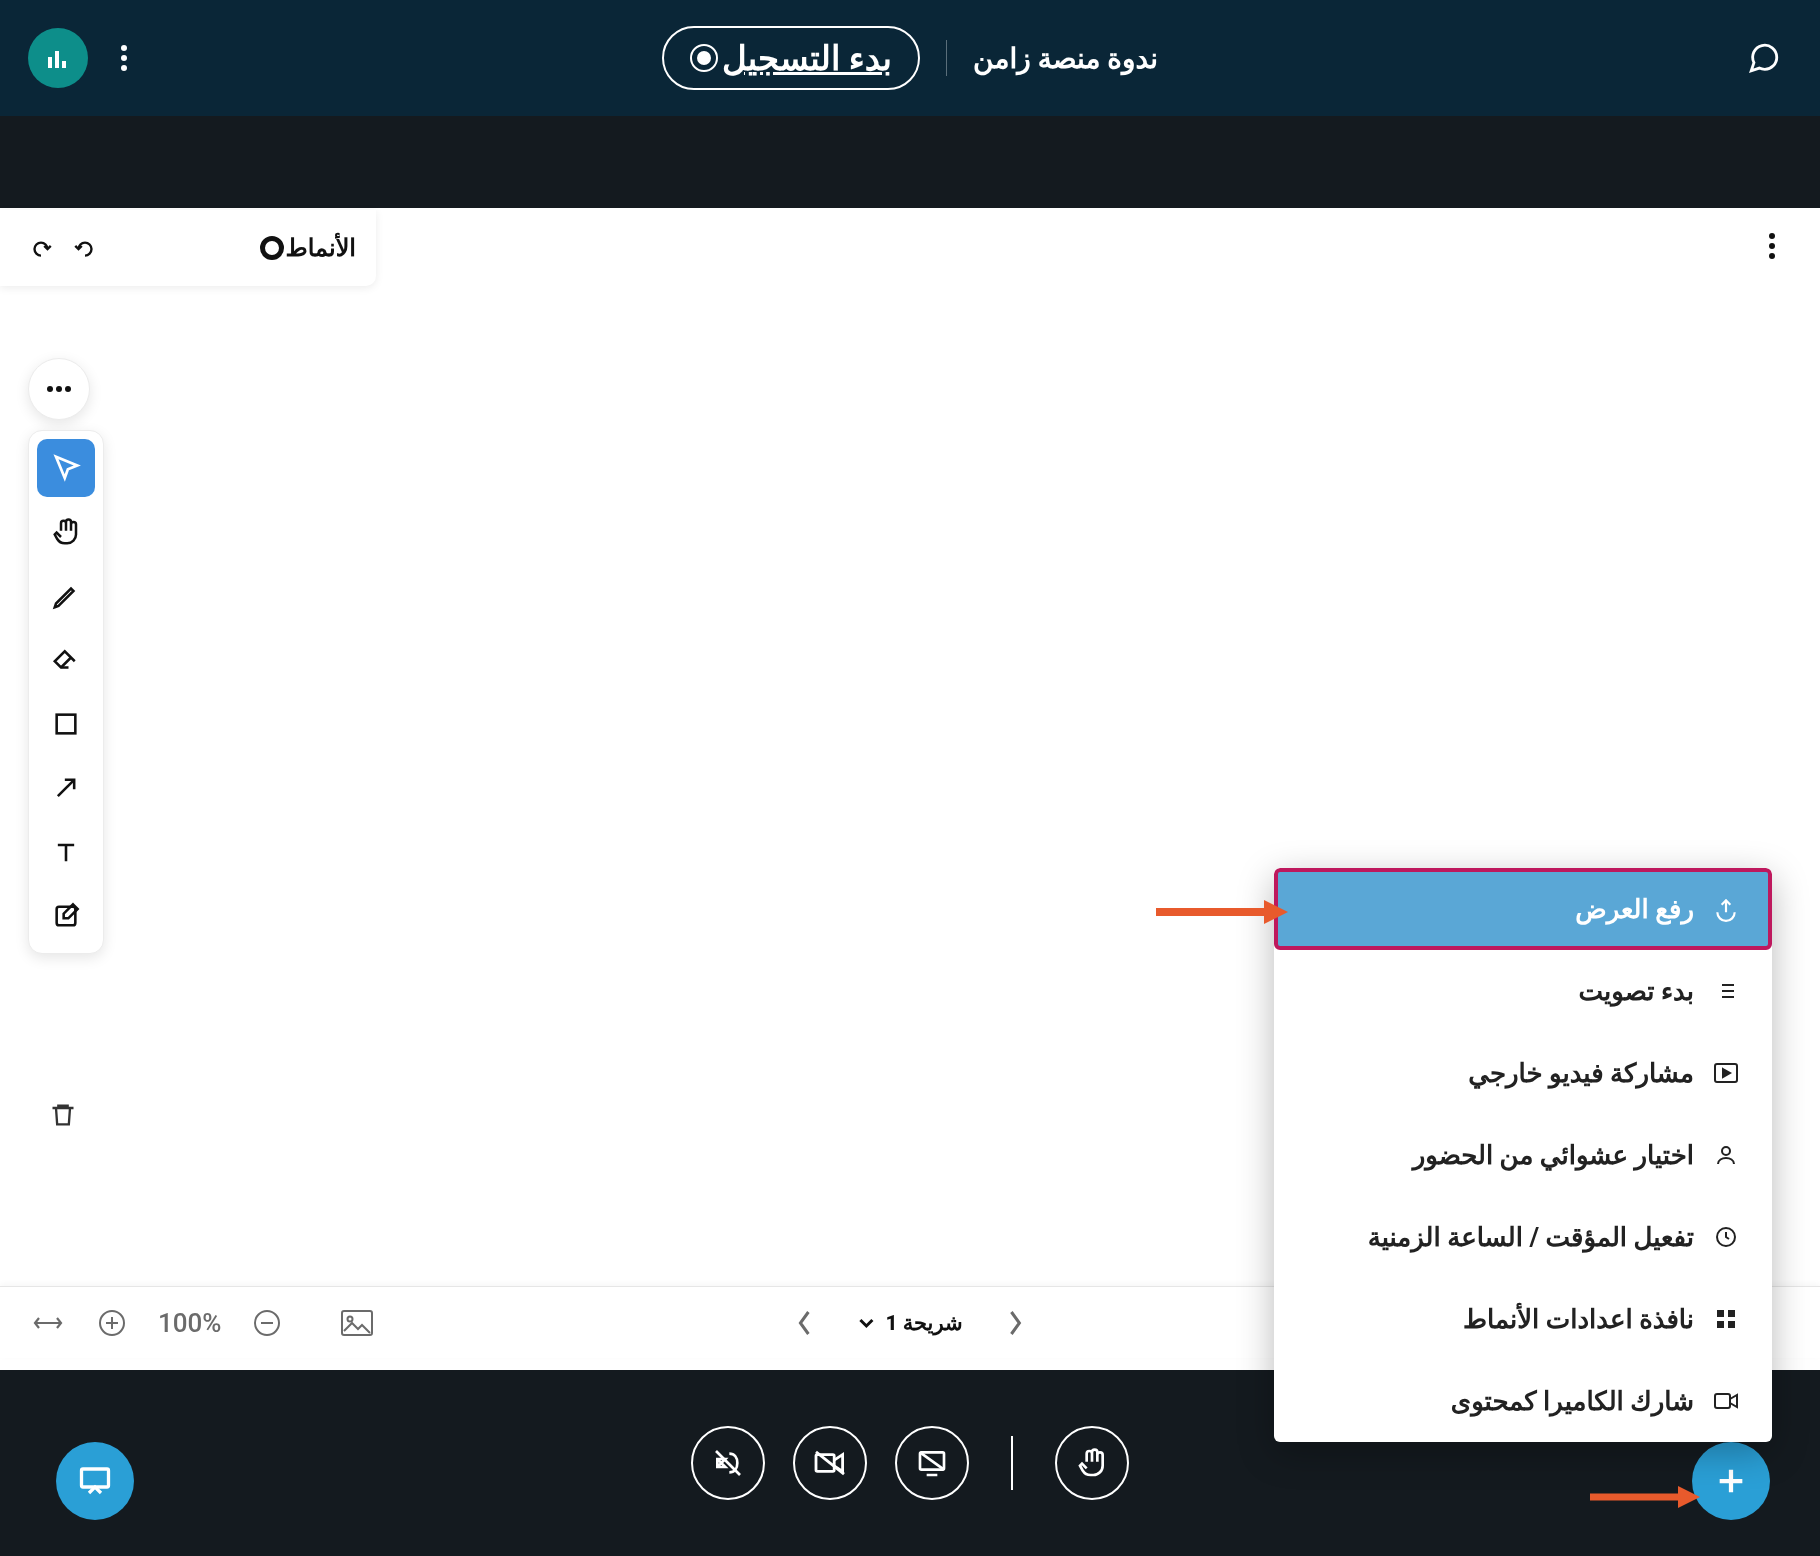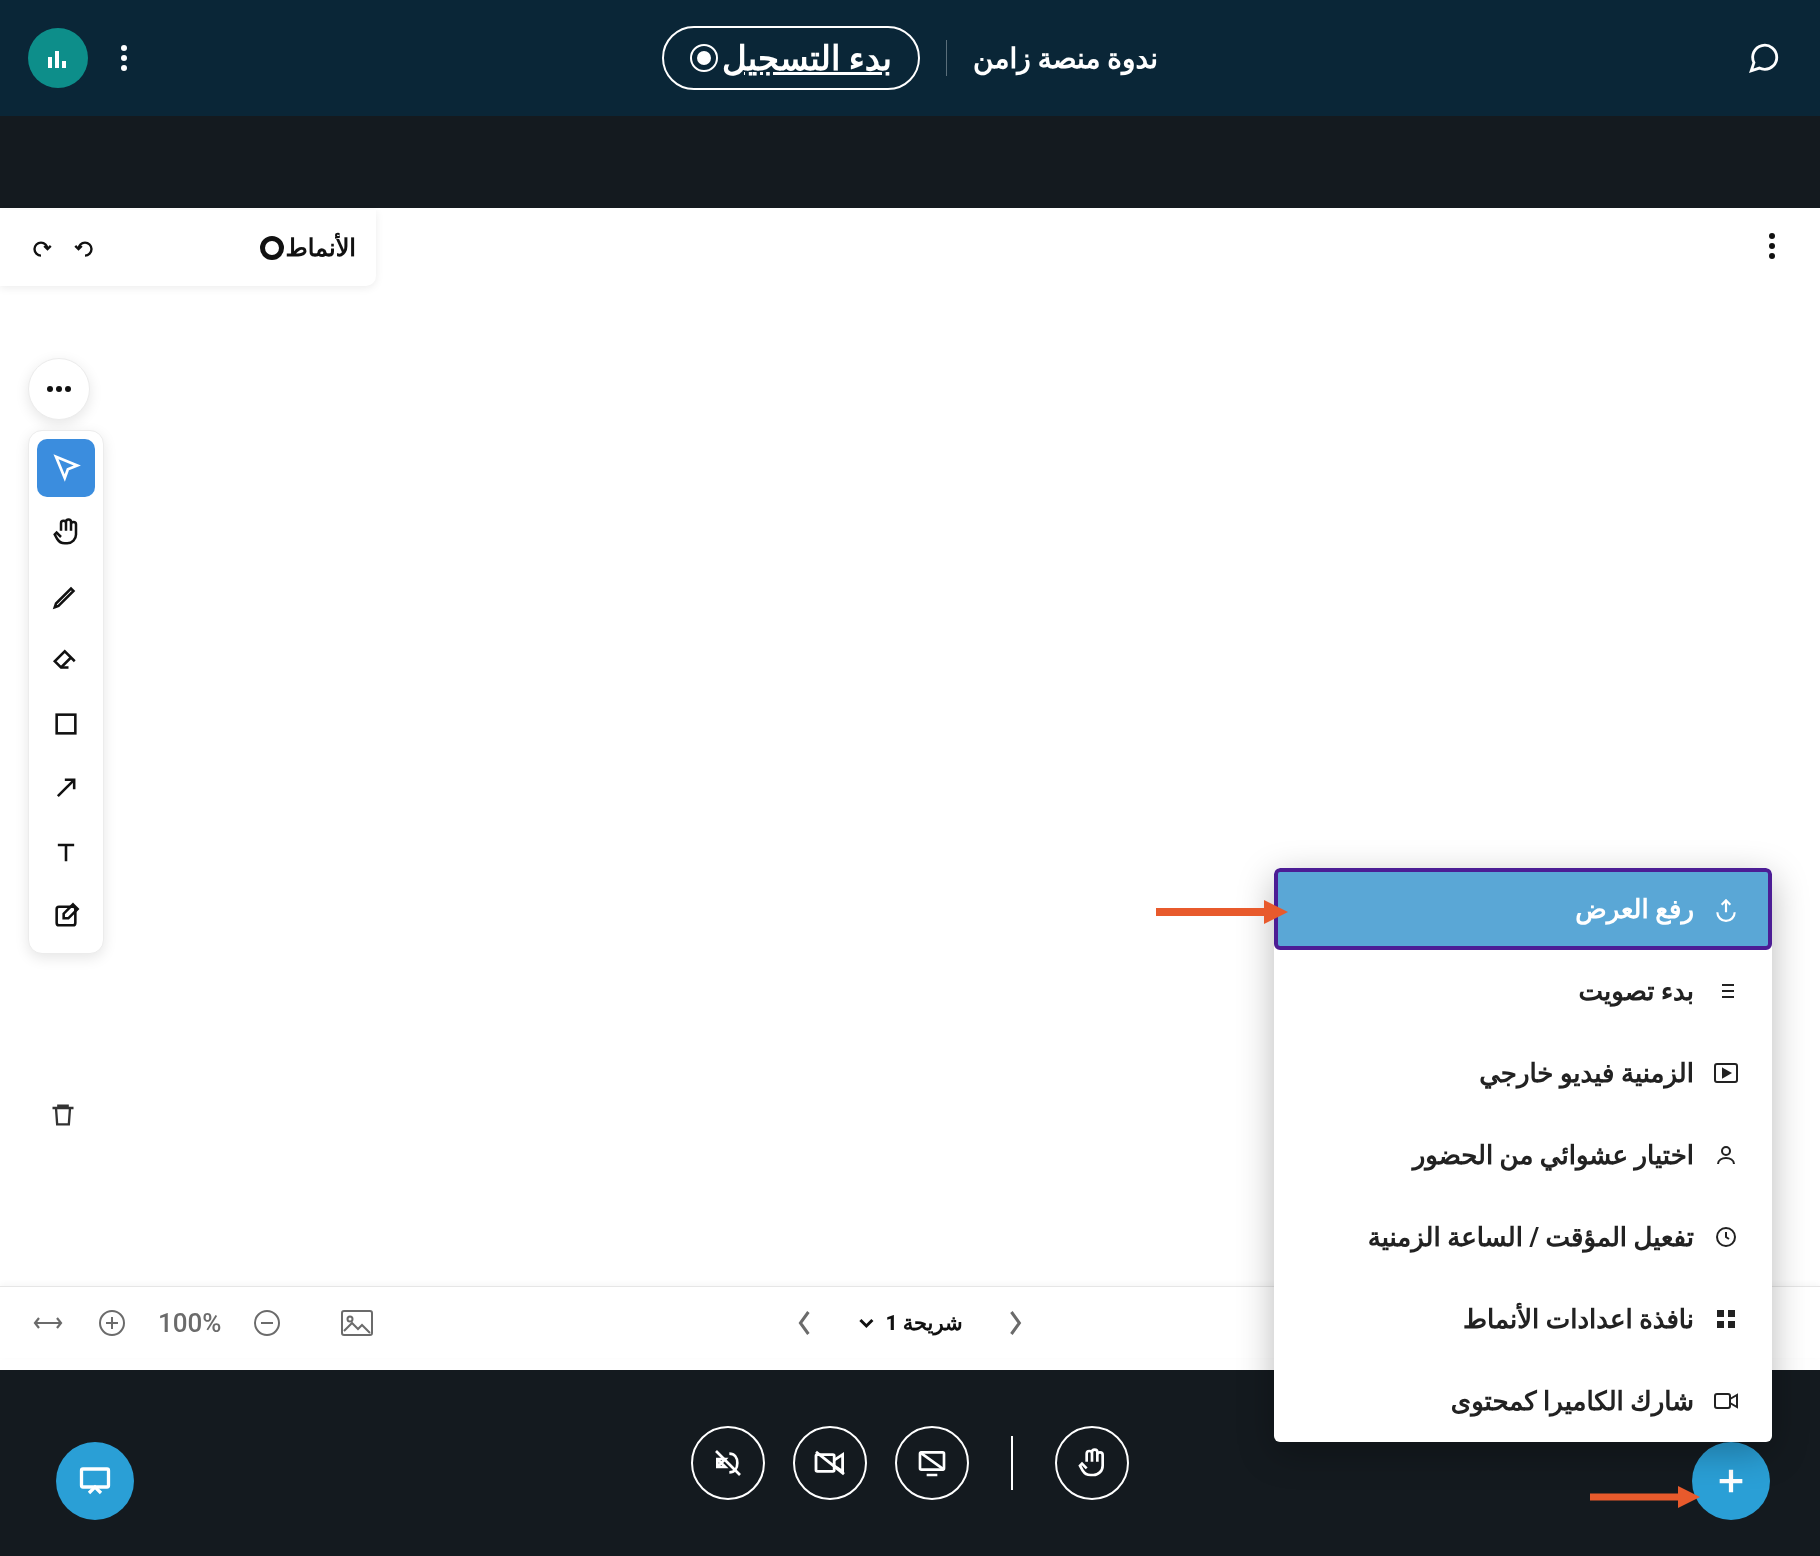--- a/index.html
+++ b/index.html
@@ -117,21 +117,21 @@
   width: 498px; background:#fff; border-radius: 6px;
   box-shadow: 0 10px 36px rgba(0,0,0,0.28);
   overflow:hidden;
 }
 .popup-item {
   display:flex; align-items:center; gap: 18px; padding: 22px 28px;
   font-size: 26px; font-weight: 700; color:#222; cursor:pointer;
   border: 4px solid transparent;
 }
 .popup-item.highlight {
-  background:#5aa7d6; color:#fff; border: 4px solid #4c1d95; border-radius: 6px;
+  background:#5aa7d6; color:#fff; border: 4px solid #be185d; border-radius: 6px;
 }
 .popup-item .mi { width: 28px; height: 28px; display:flex; align-items:center; justify-content:center; color: inherit; flex-shrink:0; }
 .popup-item.highlight .mi { color:#fff; }
 
 
 .arrow { position:absolute; pointer-events:none; }
 .arrow svg { display:block; }
 
 </style>
 </head>
@@ -375,21 +375,21 @@
     </span>
     <span>بدء تصويت</span>
   </div>
   <div class="popup-item">
     <span class="mi">
       <svg width="26" height="22" viewBox="0 0 26 22" fill="none" stroke="currentColor" stroke-width="2">
             <rect x="2" y="2" width="22" height="18" rx="2"></rect>
             <path d="M10 7l7 4-7 4V7z" fill="currentColor"></path>
           </svg>
     </span>
-    <span>الزمنية فيديو خارجي</span>
+    <span>مشاركة فيديو خارجي</span>
   </div>
   <div class="popup-item">
     <span class="mi">
       <svg width="24" height="24" viewBox="0 0 24 24" fill="none" stroke="currentColor" stroke-width="2">
             <circle cx="12" cy="8" r="4"></circle>
             <path d="M4 21c0-4 4-6 8-6s8 2 8 6"></path>
           </svg>
     </span>
     <span>اختيار عشوائي من الحضور</span>
   </div>

